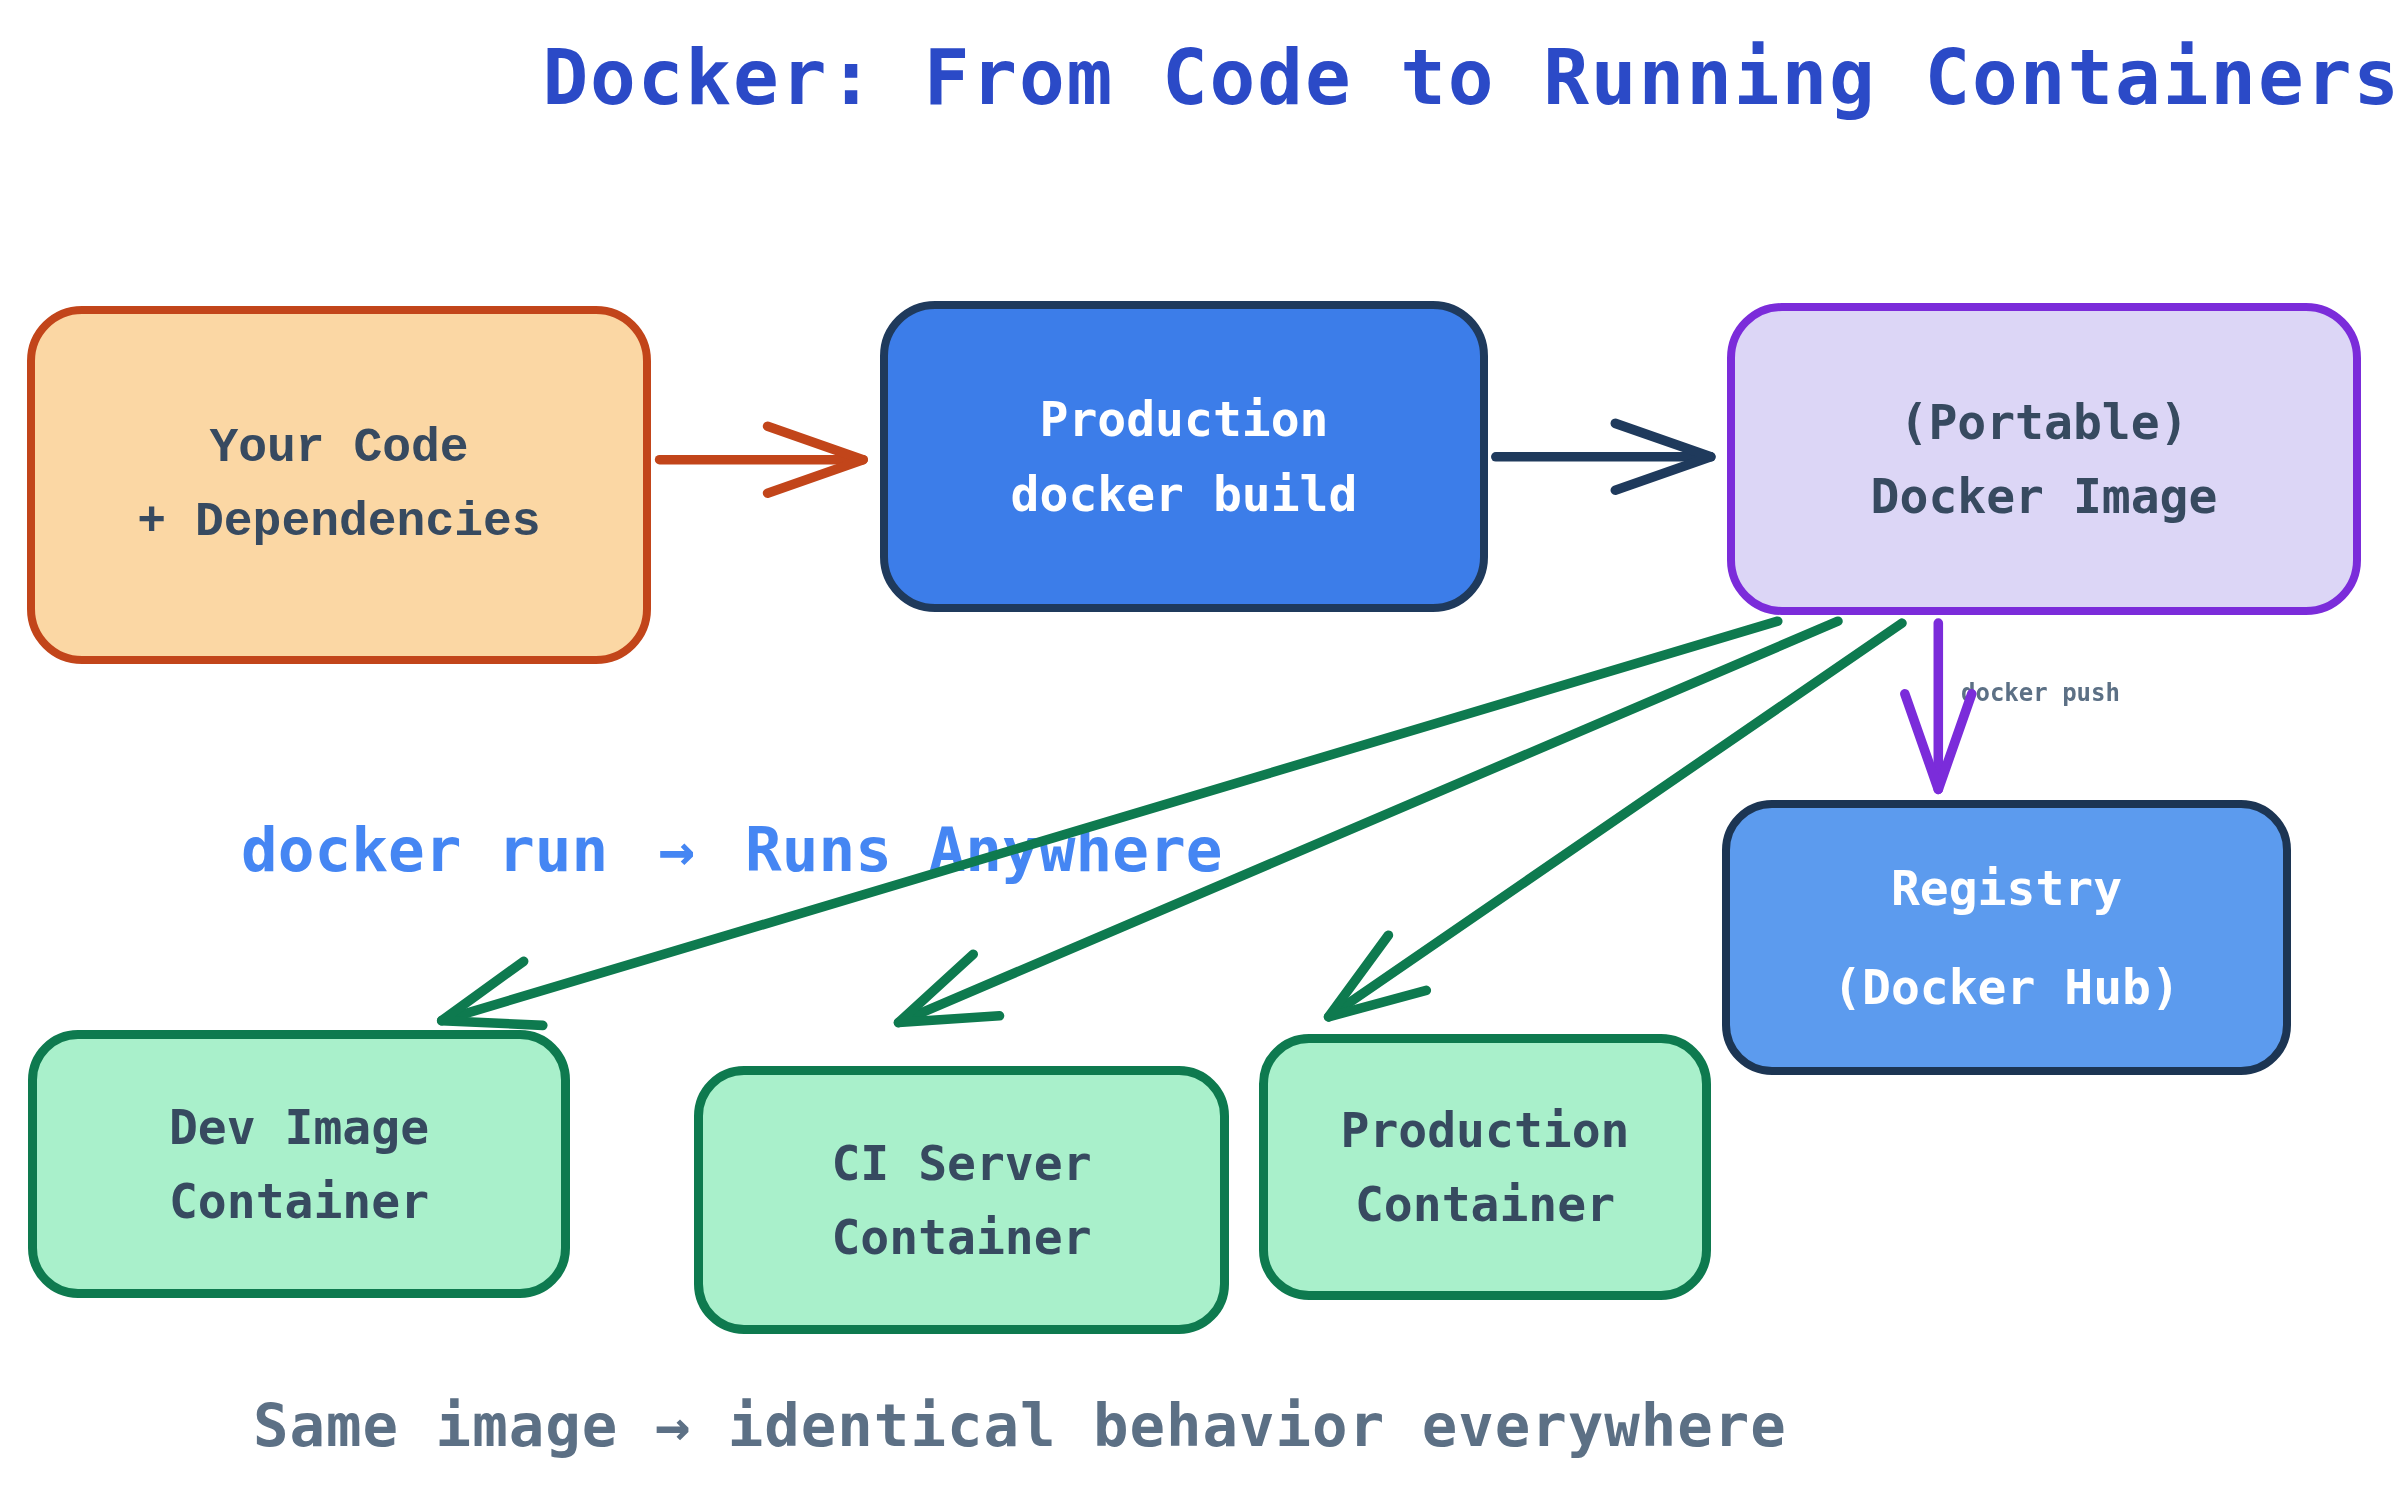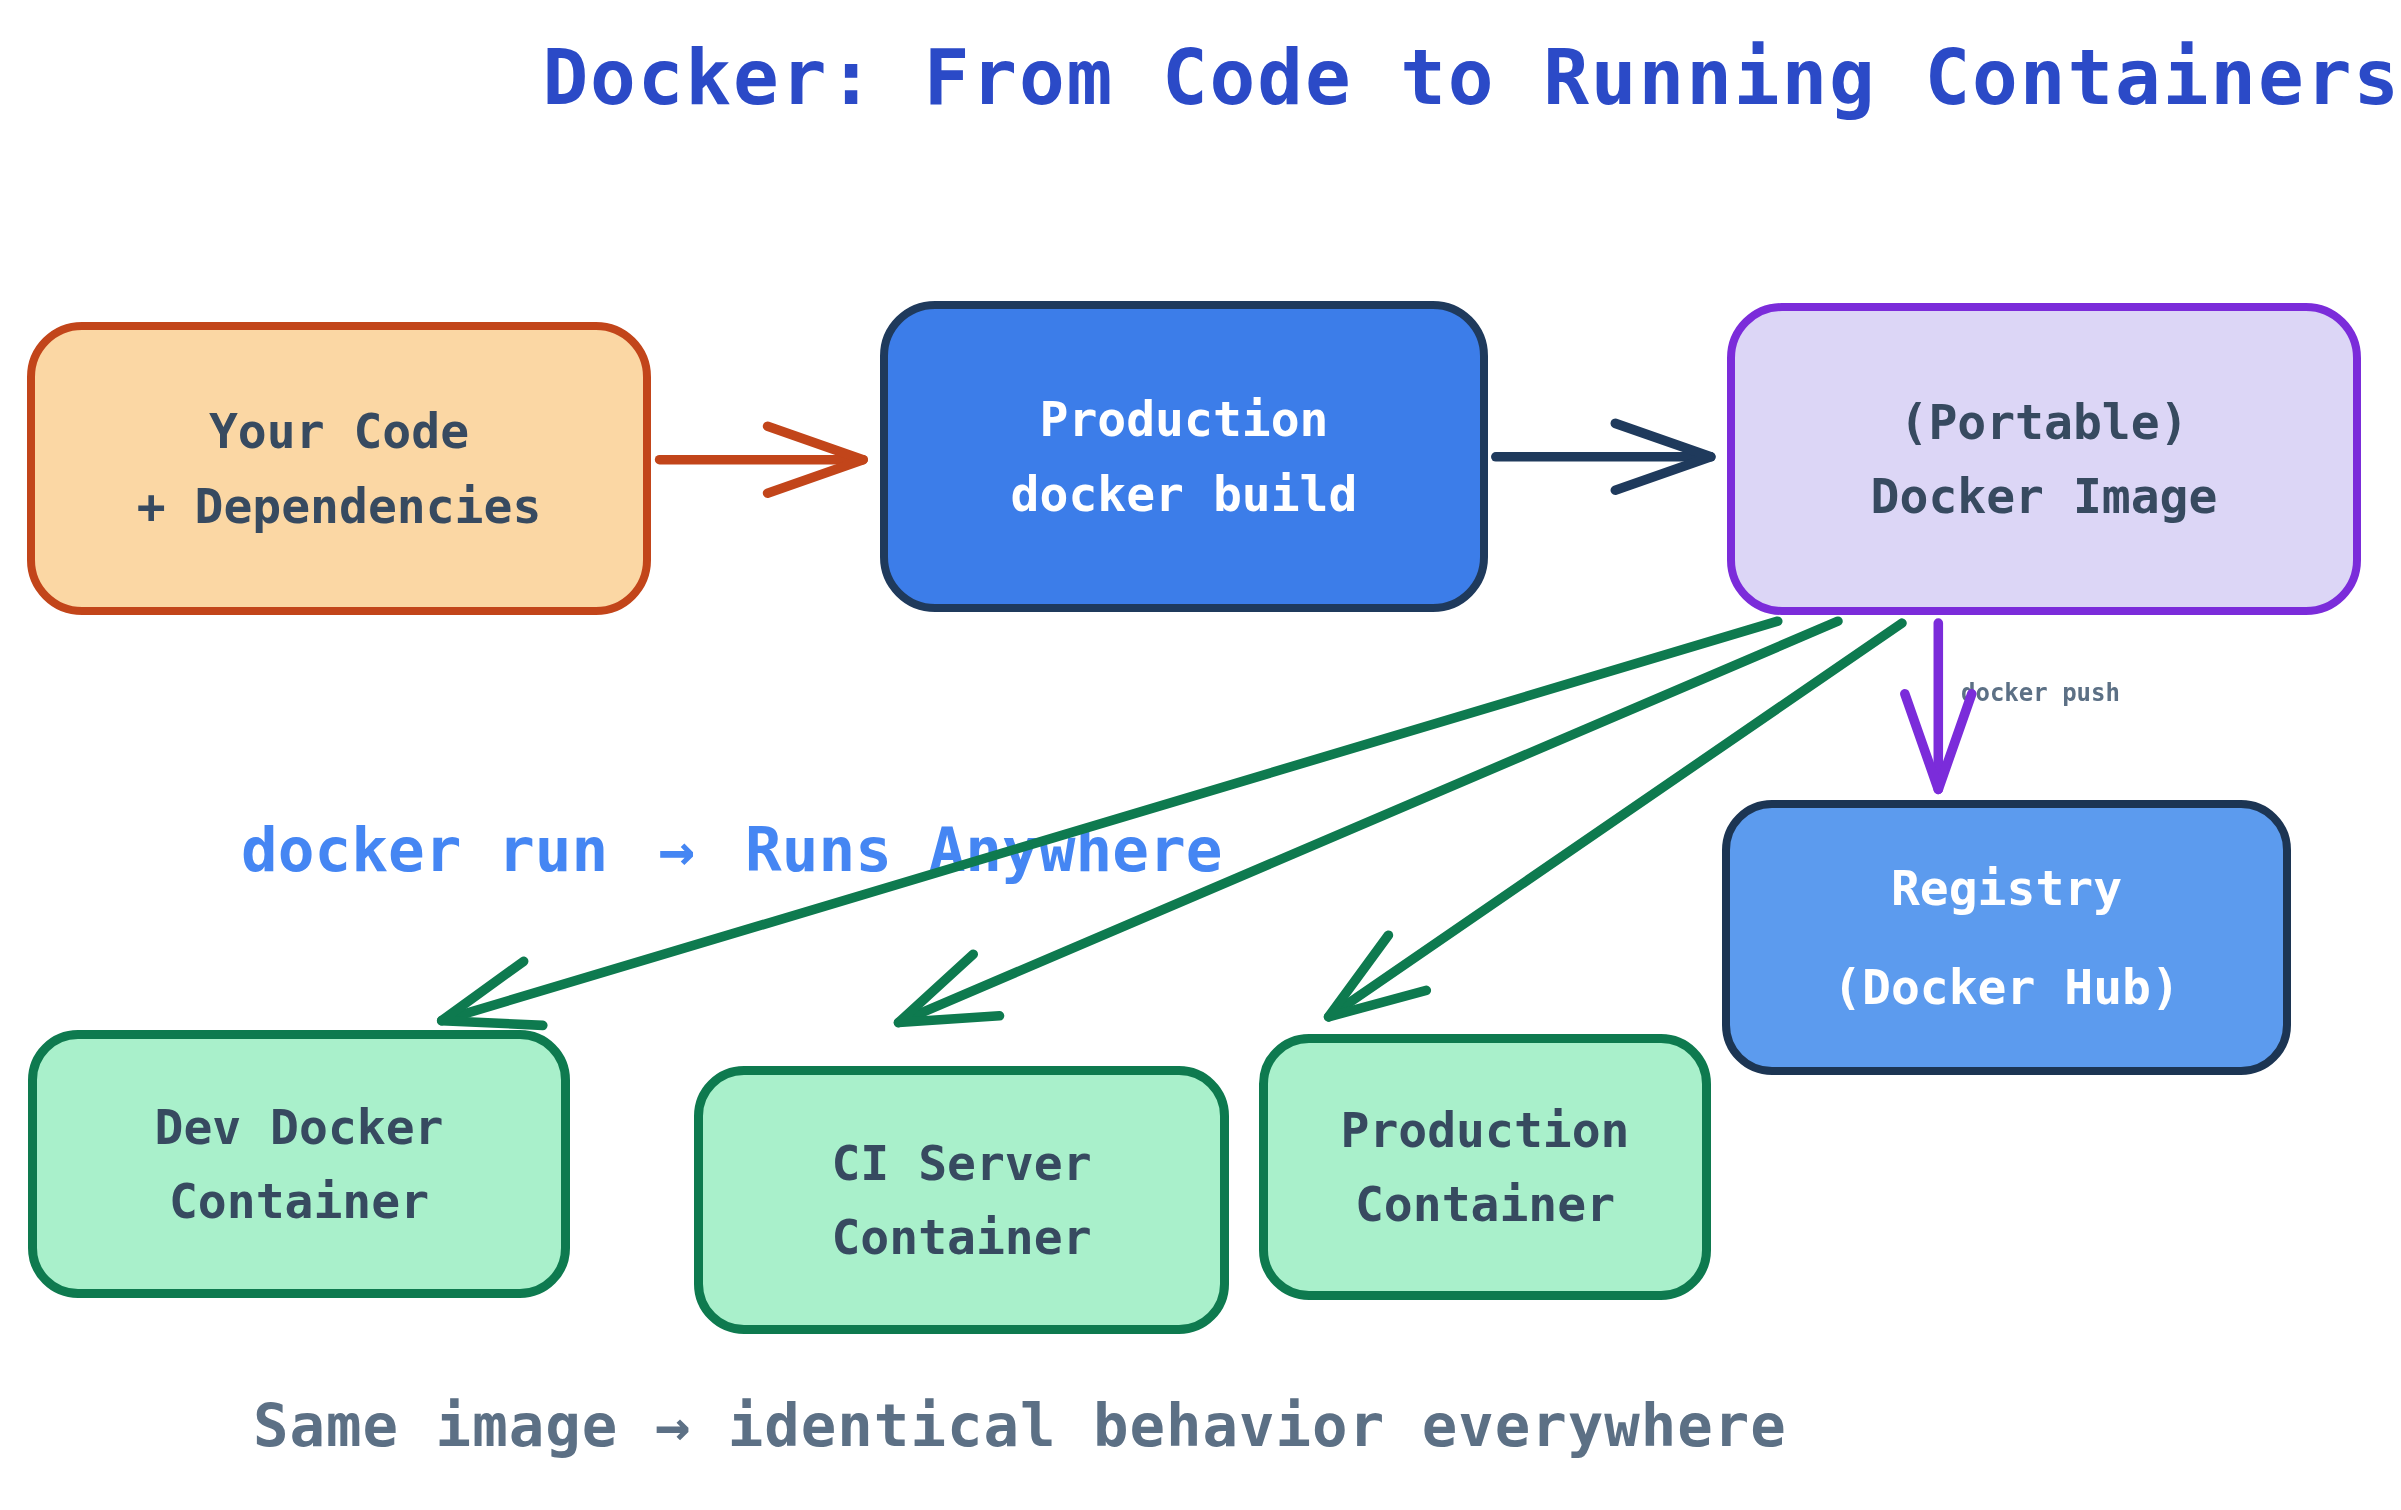--- a/index.html
+++ b/index.html
@@ -24,23 +24,24 @@
     border-radius:55px;
     display:flex;flex-direction:column;
     align-items:center;justify-content:center;
     text-align:center;
     font-size:48px;font-weight:bold;
     line-height:1.55;
     color:var(--text_dark);
     white-space:nowrap;
   }
   .node-code{
-    left:27px;top:322px;width:624px;height:293px;
+    left:27px;top:306px;width:624px;height:358px;
     background:var(--orange_fill);
     border:8.6px solid var(--orange_border);
+    font-family:Liberation Mono, monospace;
   }
   .node-dockerfile{
     left:880px;top:301px;width:608px;height:311px;
     background:var(--blue_fill);
     border:8.6px solid var(--navy);
     color:#ffffff;
   }
   .node-image{
     left:1727px;top:303px;width:634px;height:312px;
     background:var(--purple_fill);
@@ -109,21 +110,21 @@
     <div>(Portable)</div>
     <div>Docker Image</div>
   </div>
 
   <div class="node node-registry">
     <div>Registry</div>
     <div>(Docker Hub)</div>
   </div>
 
   <div class="node node-green node-dev">
-    <div>Dev Docker</div>
+    <div>Dev Image</div>
     <div>Container</div>
   </div>
 
   <div class="node node-green node-ci">
     <div>CI Server</div>
     <div>Container</div>
   </div>
 
   <div class="node node-green node-prod">
     <div>Production</div>

